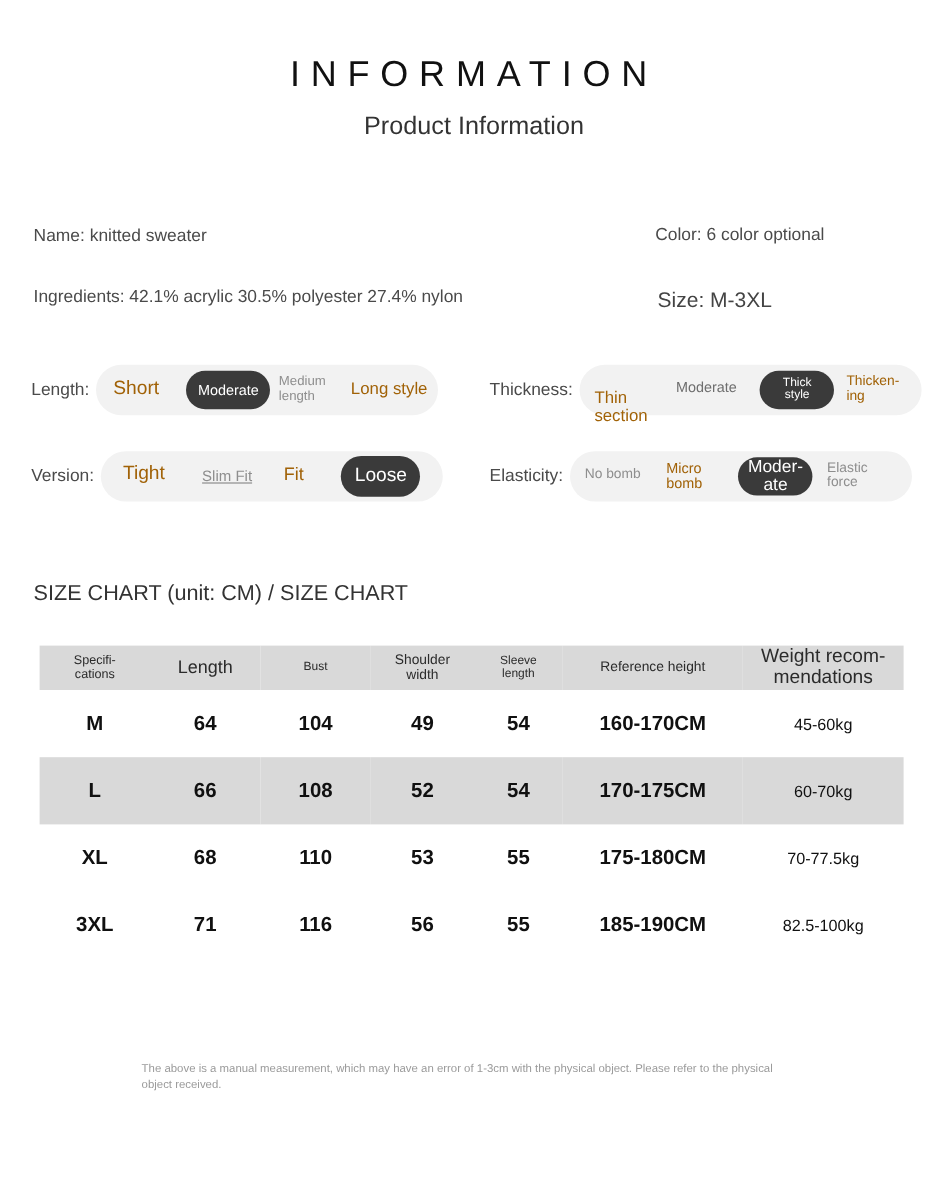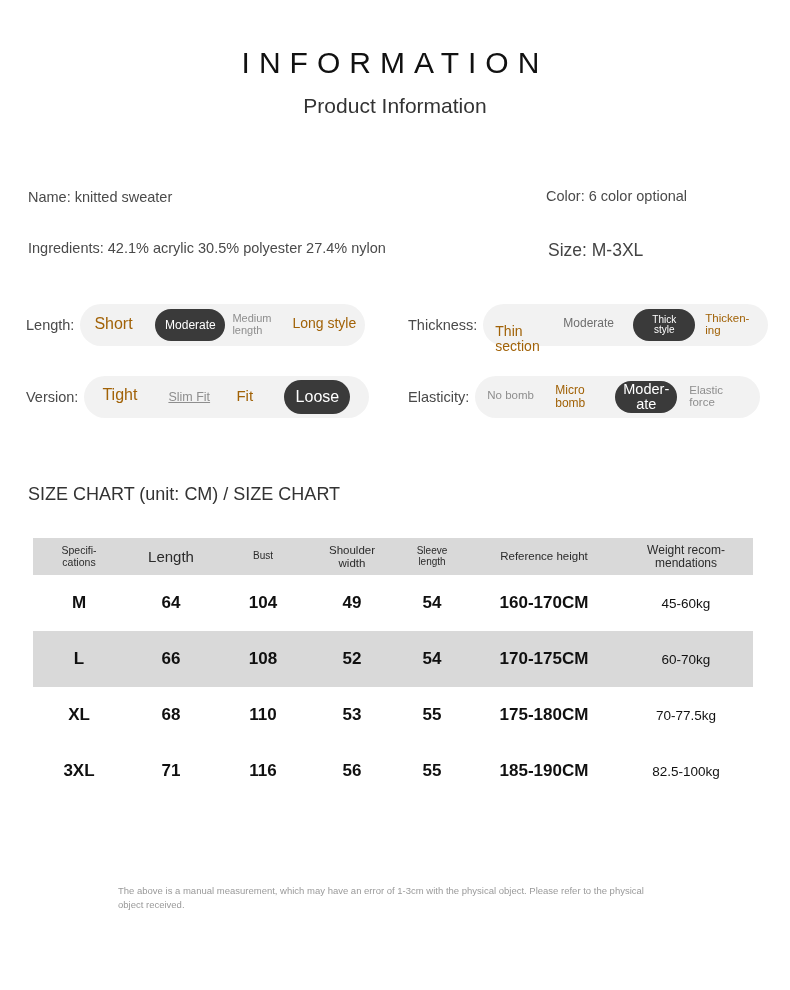--- a/index.html
+++ b/index.html
@@ -149,21 +149,21 @@
     color: #2b2b2b;
     line-height: 1.05;
     white-space: pre-line;
   }
   .th0 { font-size: 10.5px; }
   .th1 { font-size: 15px; }
   .th2 { font-size: 10px; }
   .th3 { font-size: 11.5px; }
   .th4 { font-size: 10px; }
   .th5 { font-size: 11.5px; }
-  .th6 { font-size: 12px; }
+  .th6 { font-size: 16px; }
 
   .size-table tbody tr { height: 56px; }
   .size-table tbody tr.striped { background: #d9d9d9; }
   .size-table tbody td {
     font-weight: bold;
     font-size: 17px;
     color: #101010;
   }
   .size-table tbody td.c0 { font-size: 17px; }
   .size-table tbody td.c5 { font-size: 17px; }

